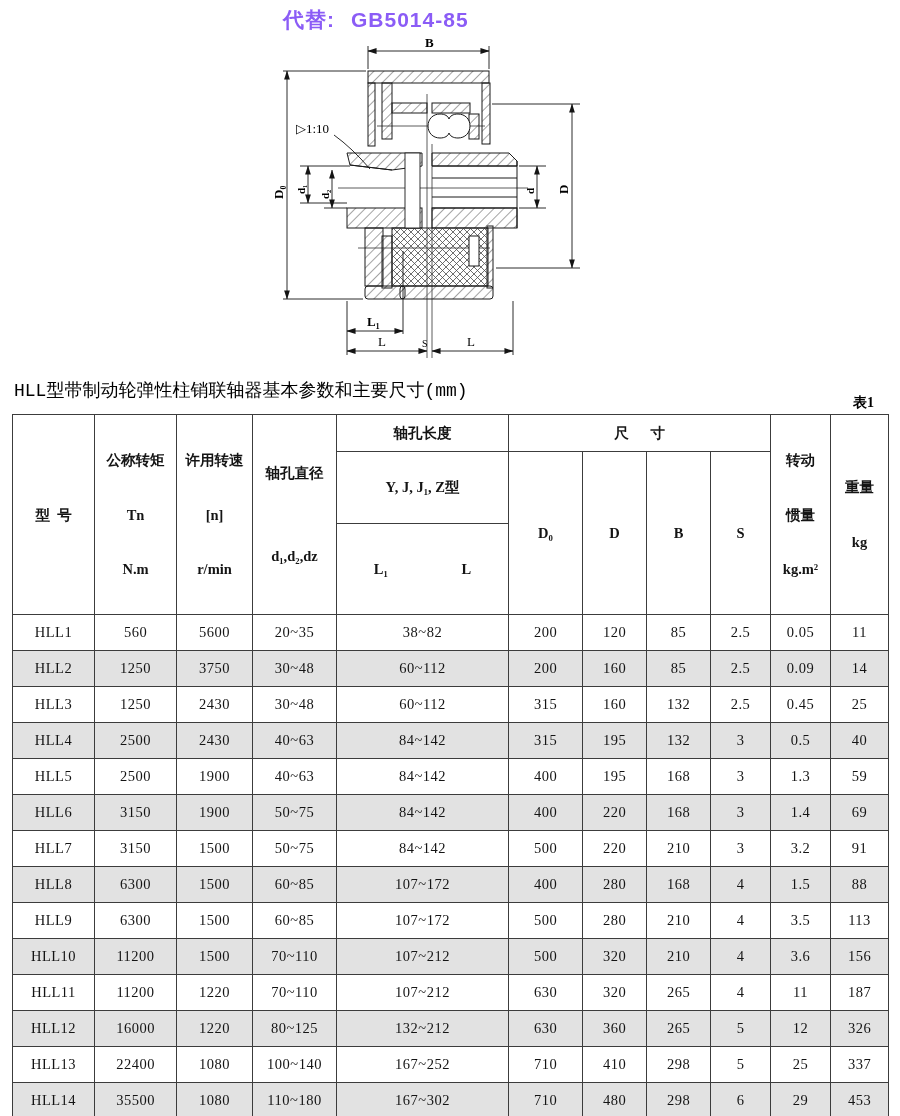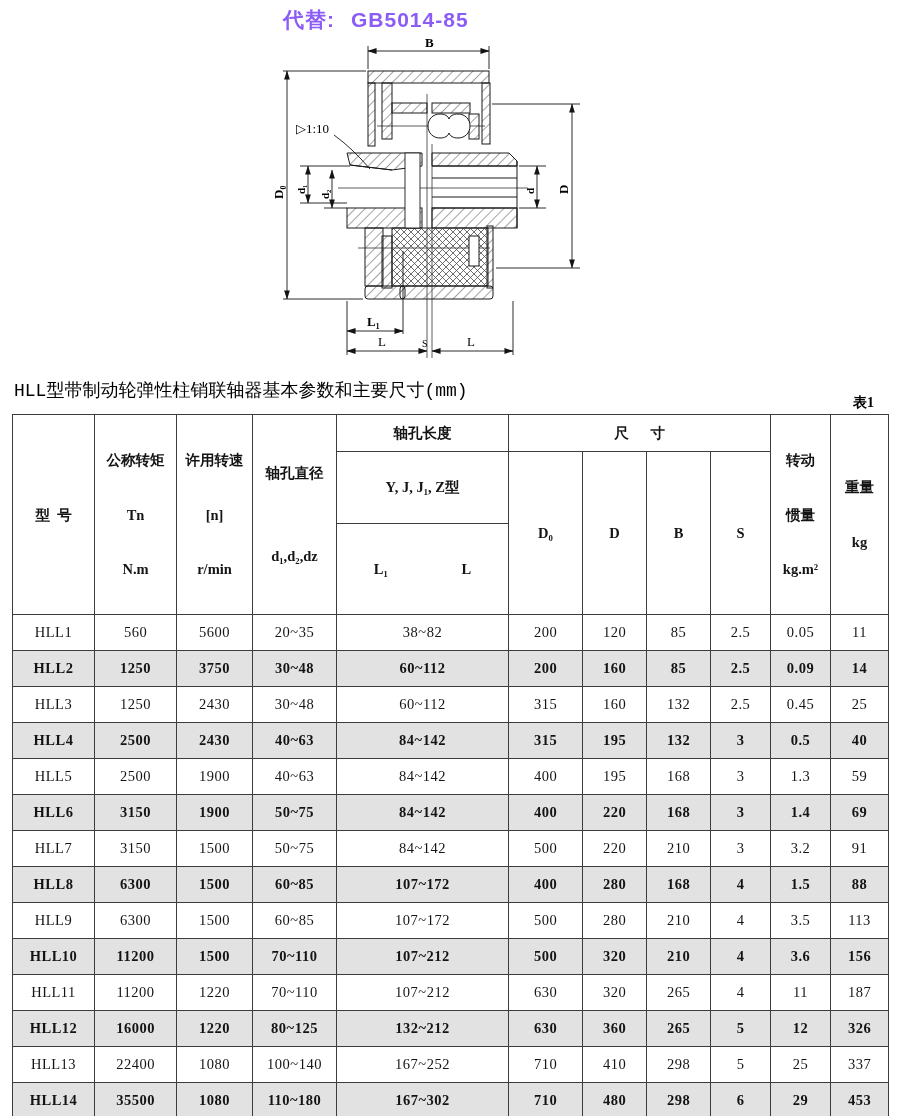--- a/index.html
+++ b/index.html
@@ -37,21 +37,21 @@
   table.main th,table.main td{
     border:1px solid var(--border);
     text-align:center;vertical-align:middle;
     font-size:14.5px;padding:0;white-space:pre-wrap;
   }
   thead th{font-weight:bold;line-height:1.25;}
   thead tr:nth-child(1) th{height:37px;text-align:center;}
   thead tr:nth-child(2) th{height:37px;}
   thead tr:nth-child(3) th{height:36px;}
   tbody td{height:36px;letter-spacing:0.5px;}
-  tbody tr.alt{background:var(--row-alt);font-weight:bold;}
+  tbody tr.alt{background:var(--row-alt);}
   .hstack{display:flex;justify-content:space-around;align-items:center;width:100%;}
   .subline{display:block;}
   .gap-above{}
   .gap-above-lg{margin-top:28px;}
 </style>
 </head>
 <body>
 
 <div class="top-header">
   <span>代替:</span>

